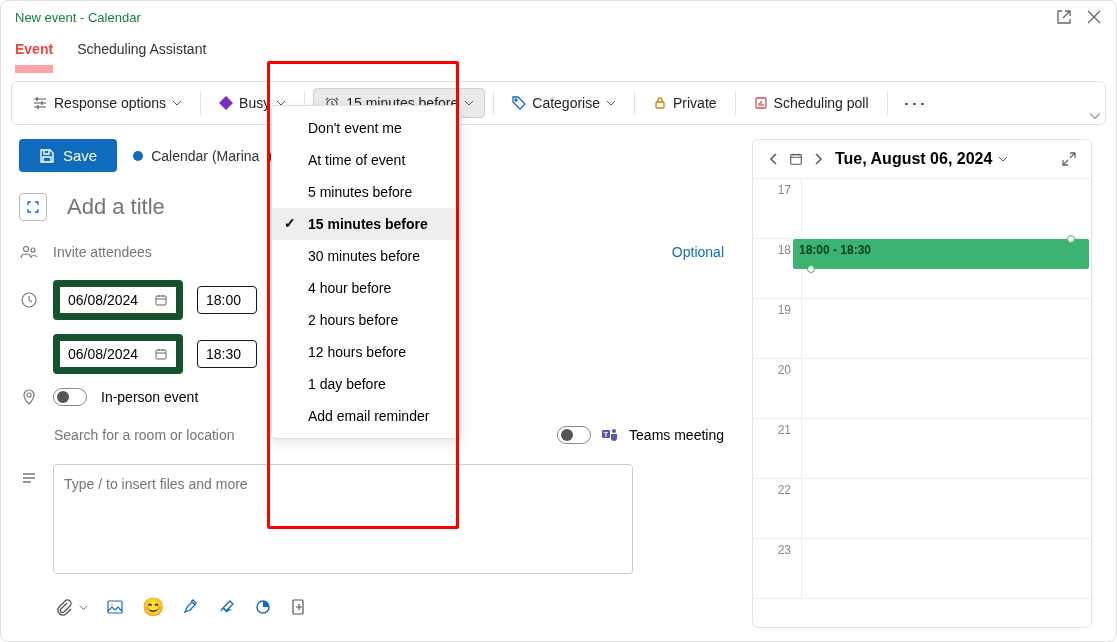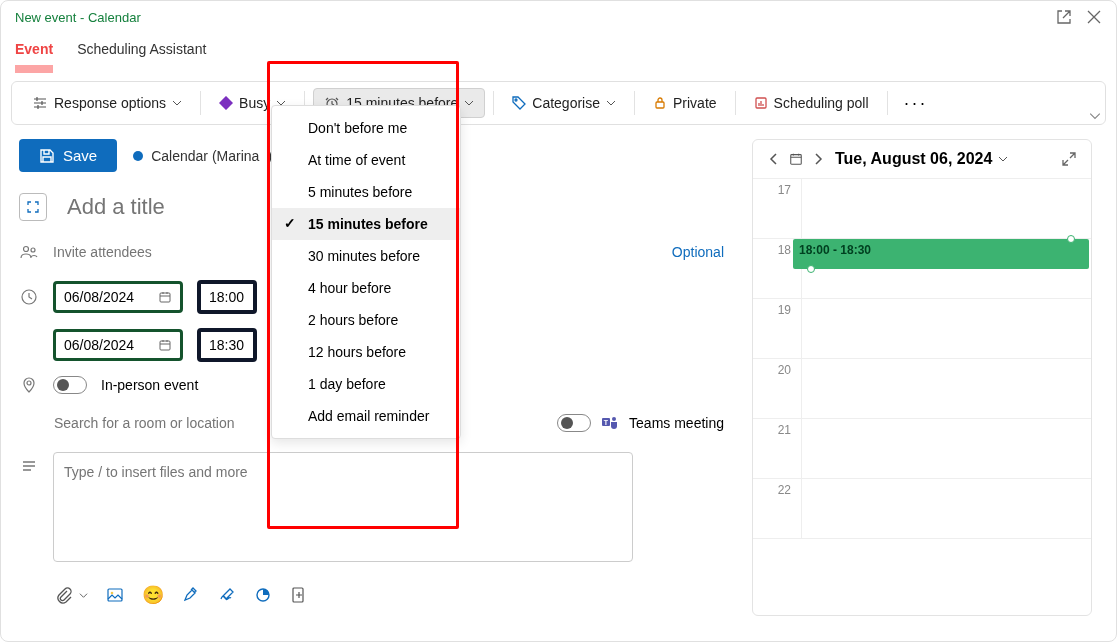--- a/index.html
+++ b/index.html
@@ -20,22 +20,22 @@
 .save-row { display: flex; align-items: center; gap: 16px; margin-bottom: 18px; }
 .save-btn { background: #0f6cbd; color: #fff; border: none; padding: 8px 20px; font-size: 15px; border-radius: 4px; display: flex; align-items: center; gap: 8px; cursor: pointer; }
 .cal-dot { width: 10px; height: 10px; background: #0f6cbd; border-radius: 50%; }
 .cal-select { display: flex; align-items: center; gap: 8px; color: #333; font-size: 14px; cursor: pointer; }
 .row { display: flex; align-items: center; gap: 14px; margin-bottom: 14px; }
 .icon-col { width: 20px; display: flex; justify-content: center; color: #666; }
 .title-input { flex: 1; border: none; outline: none; font-size: 22px; color: #000000; padding: 4px 0; }
 .expand-btn { width: 28px; height: 28px; border: 1px solid #bbb; border-radius: 4px; display: flex; align-items: center; justify-content: center; font-size: 13px; color: #555; margin-right: 6px; }
 .attendee-input { flex: 1; border: none; outline: none; font-size: 14px; color: #888; padding: 6px 0; }
 .optional { color: #0f6cbd; font-size: 14px; cursor: pointer; margin-right: 8px; }
-.date-input { border: 3px solid #14532d; border-radius: 4px; padding: 5px 8px; font-size: 14px; width: 130px; display: flex; justify-content: space-between; align-items: center; }
-.time-input { border: 4px solid #0f172a; border-radius: 4px; padding: 5px 8px; font-size: 14px; width: 60px; }
+.date-input { border: 7px solid #14532d; border-radius: 4px; padding: 5px 8px; font-size: 14px; width: 130px; display: flex; justify-content: space-between; align-items: center; }
+.time-input { border: 1px solid #0f172a; border-radius: 4px; padding: 5px 8px; font-size: 14px; width: 60px; }
 .tz { color: #0f6cbd; font-size: 14px; cursor: pointer; }
 .toggle { width: 34px; height: 18px; border-radius: 10px; border: 1px solid #888; position: relative; cursor: pointer; }
 .toggle::after { content: ""; width: 12px; height: 12px; background: #555; border-radius: 50%; position: absolute; top: 2px; left: 3px; }
 .loc-input { border: 1px solid transparent; outline: none; font-size: 14px; color: #888; padding: 6px 0; flex: 1; }
 .teams-row { display: flex; align-items: center; gap: 10px; margin-left: auto; margin-right: 8px; }
 .desc-box { border: 1px solid #ccc; border-radius: 4px; padding: 10px; height: 110px; width: 580px; }
 .desc-input { border: none; outline: none; font-size: 14px; color: #888; width: 100%; }
 .insert-bar { display: flex; gap: 18px; padding: 8px 0 10px 36px; align-items: center; color: #555; }
 .insert-bar span, .insert-bar svg { cursor: pointer; }
 .right { width: 340px; border: 1px solid #e3e3e3; border-radius: 6px; padding: 10px 0 0; margin-right: 6px; }
@@ -323,31 +323,35 @@
           <div class="hour-cell"></div>
         </div>
       <div class="hour-row">
           <div class="hour-label">21</div>
           <div class="hour-cell"></div>
         </div>
       <div class="hour-row">
           <div class="hour-label">22</div>
           <div class="hour-cell"></div>
         </div>
+      <div class="hour-row">
+          <div class="hour-label">23</div>
+          <div class="hour-cell"></div>
+        </div>
       <div class="event-block" style="top:60px;height:30px">
         <span>18:00 - 18:30</span>
         <div class="event-handle" style="top:-4px;right:14px"></div>
         <div class="event-handle" style="bottom:-4px;left:14px"></div>
       </div>
     </div>
   </div>
 </div>
 
 <div class="dropdown">
-  <div class="dd-item">Don't before me</div>
+  <div class="dd-item">Don't event me</div>
   <div class="dd-item">At time of event</div>
   <div class="dd-item">5 minutes before</div>
   <div class="dd-item selected">15 minutes before</div>
   <div class="dd-item">30 minutes before</div>
   <div class="dd-item">4 hour before</div>
   <div class="dd-item">2 hours before</div>
   <div class="dd-item">12 hours before</div>
   <div class="dd-item">1 day before</div>
   <div class="dd-item">Add email reminder</div>
 </div>

